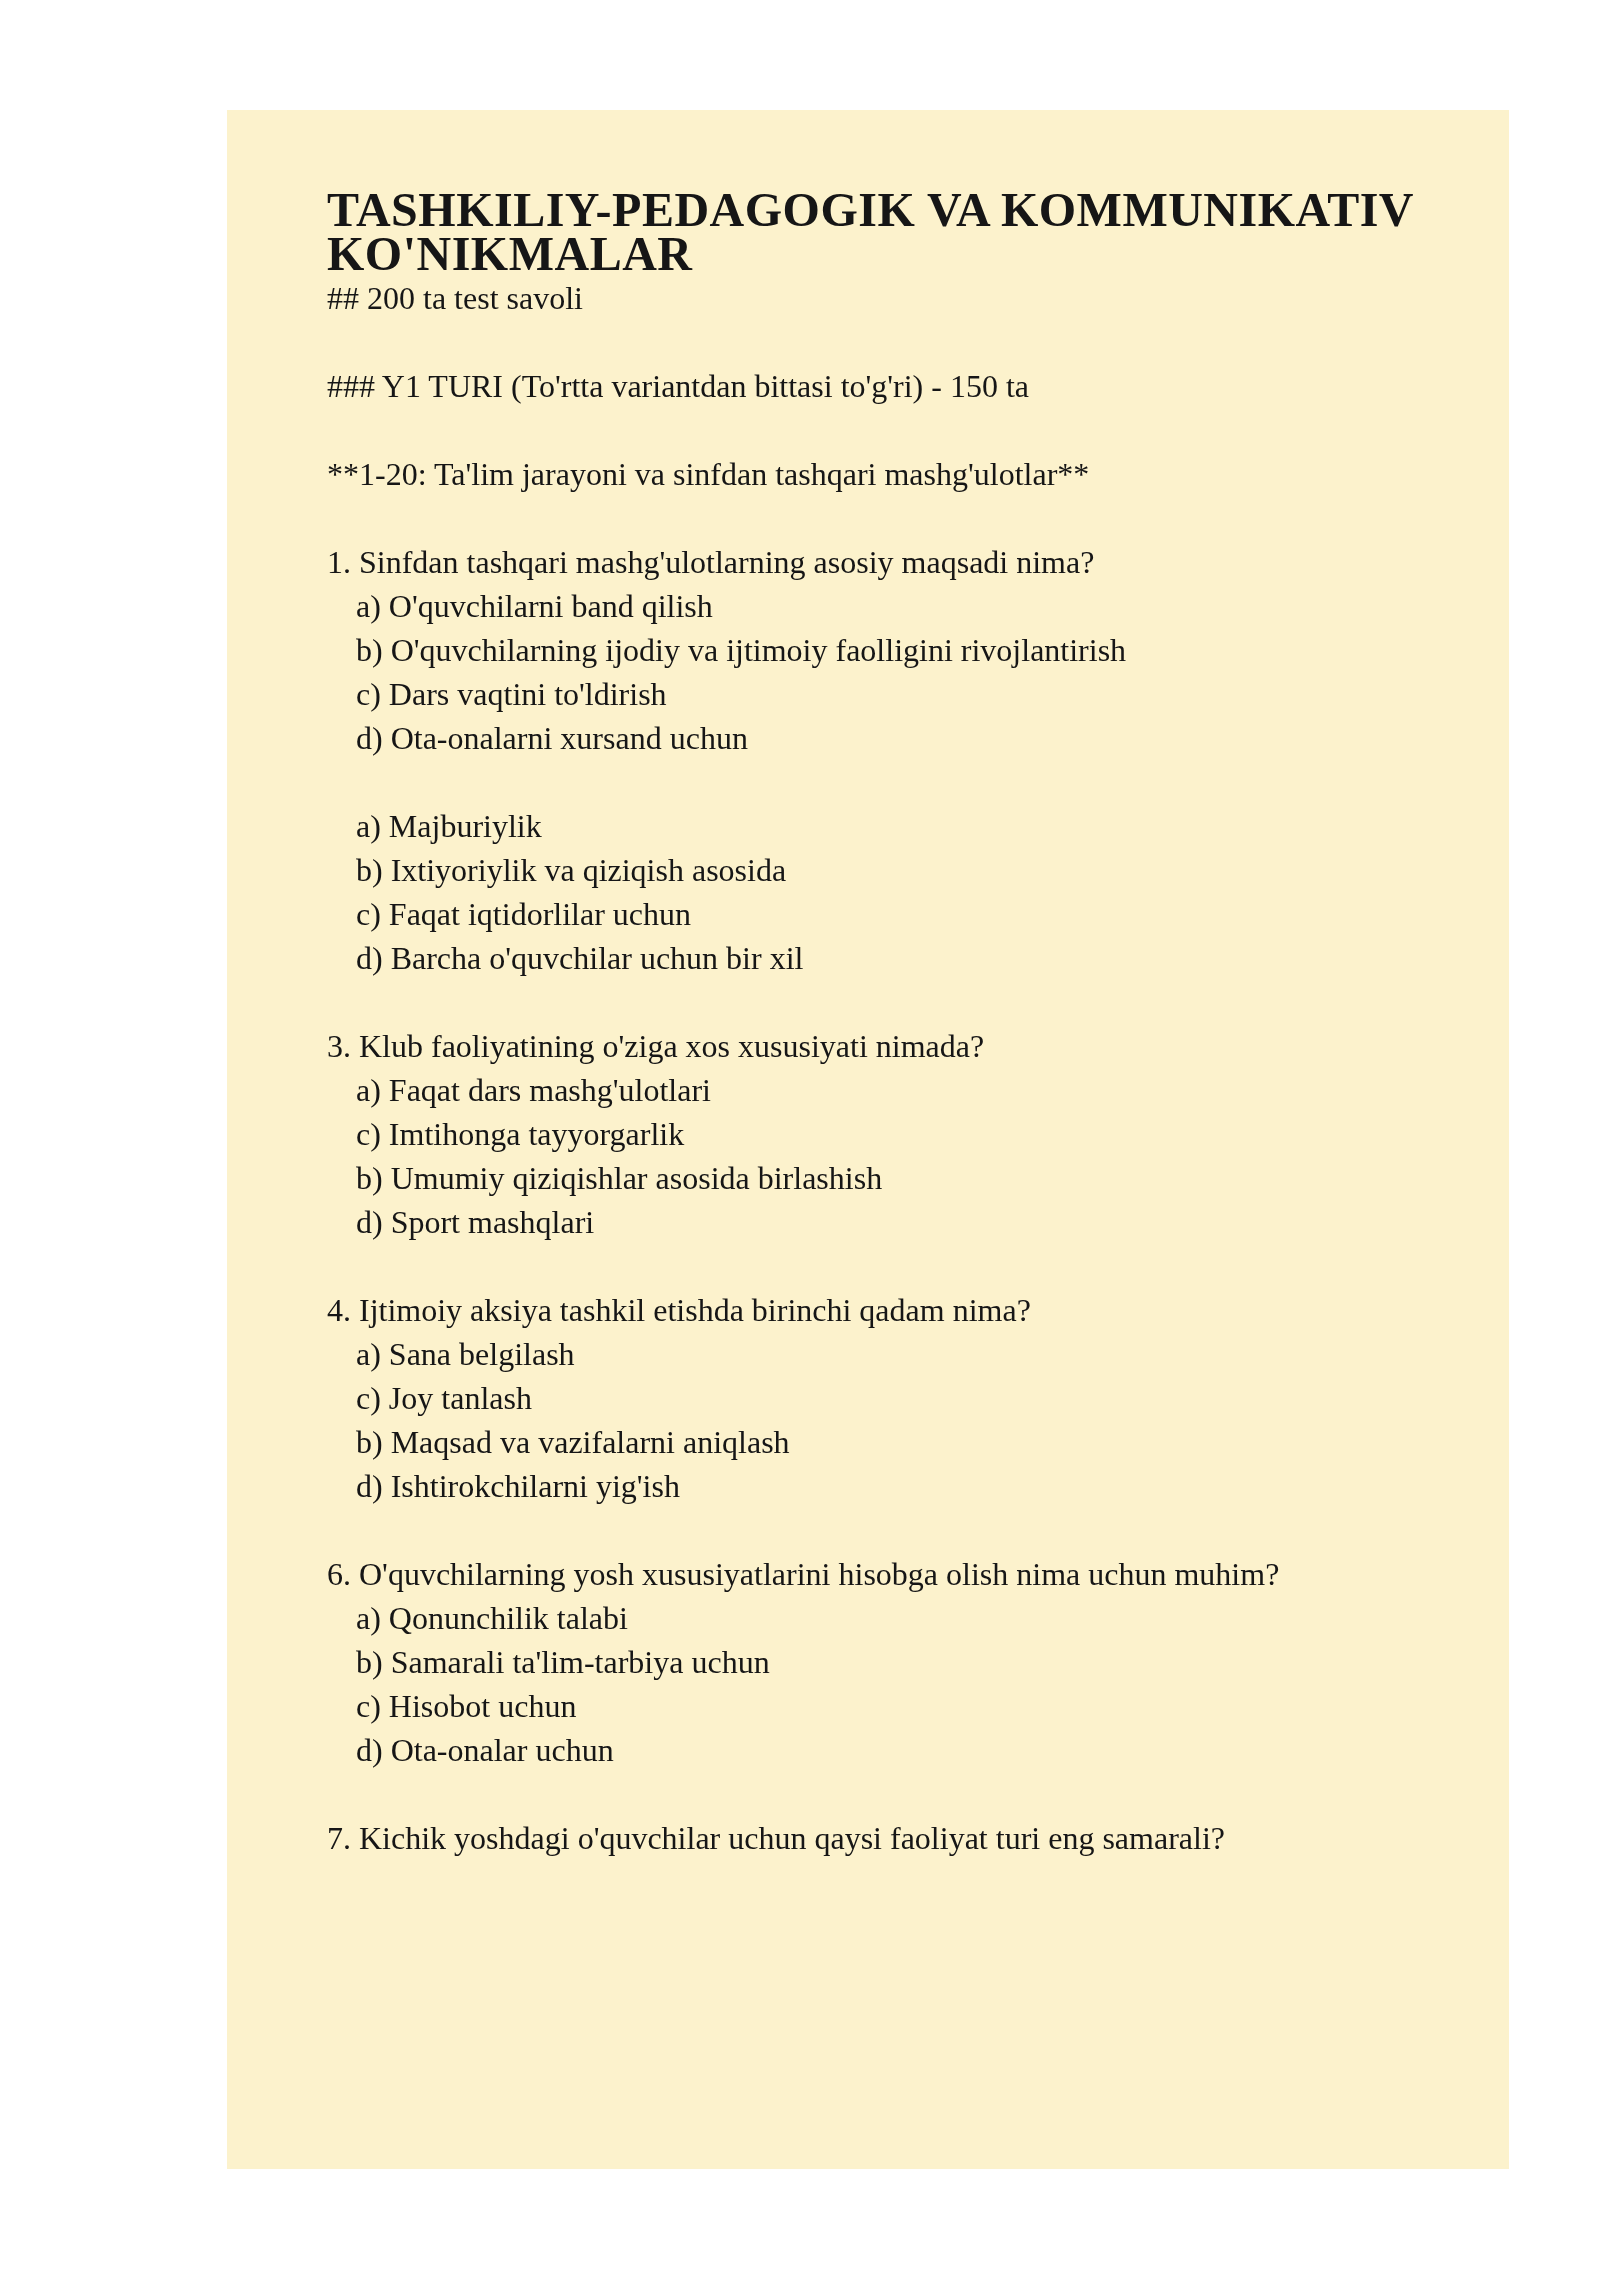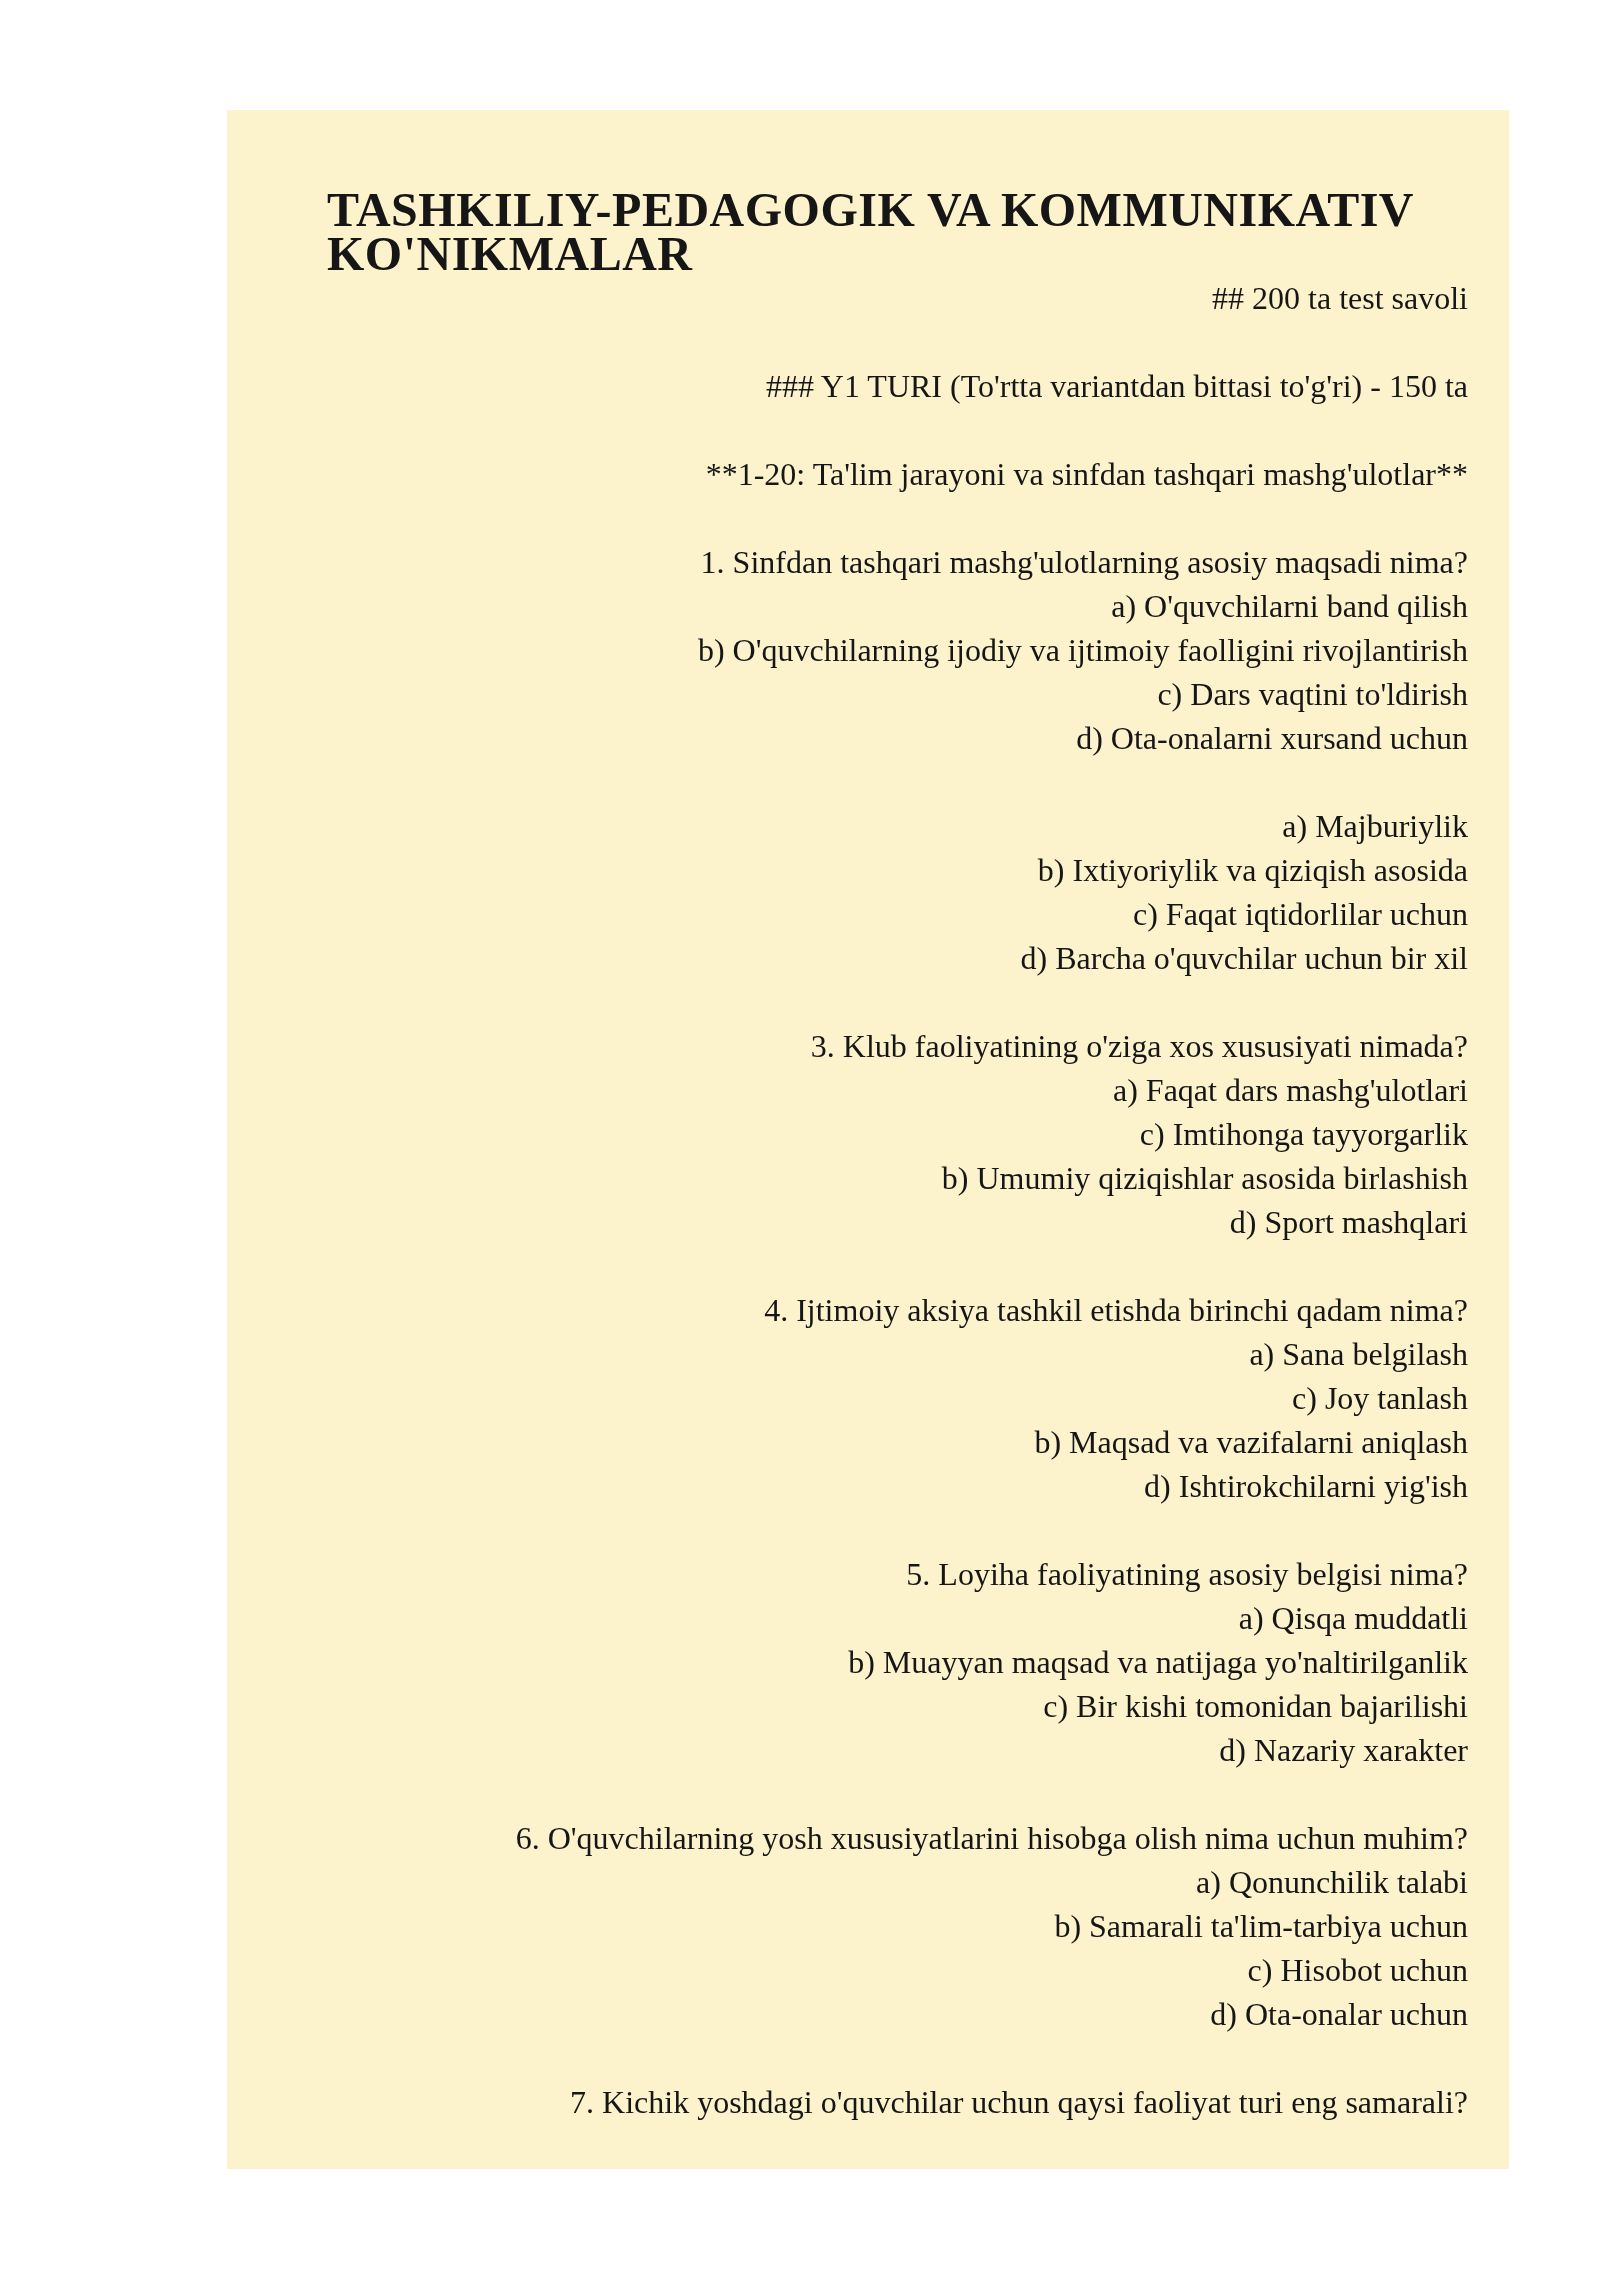--- a/index.html
+++ b/index.html
@@ -28,21 +28,21 @@
     font-size:32px;
     line-height:44px;
   }
   .doc-title{
     font-size:48px;
     font-weight:bold;
     line-height:44px;
     margin:0;
     letter-spacing:0.5px;
   }
-  .line{margin:0;text-align:right;}
+  .line{margin:0;}
   .block{margin:0 0 44px 0;}
   .question-block{margin:0 0 44px 0;}
   .question-block:last-child{margin-bottom:0;}
   .option{padding-left:29px;}
 </style>
 </head>
 <body>
 
 <div class="page">
   <div class="content">
@@ -84,27 +84,20 @@
     </div>
 
     <div class="question-block">
       <p class="line">4. Ijtimoiy aksiya tashkil etishda birinchi qadam nima?</p>
       <p class="line option">a) Sana belgilash</p>
       <p class="line option">c) Joy tanlash</p>
       <p class="line option">b) Maqsad va vazifalarni aniqlash</p>
       <p class="line option">d) Ishtirokchilarni yig'ish</p>
     </div>
 
-    <div class="question-block">
-      <p class="line">5. Loyiha faoliyatining asosiy belgisi nima?</p>
-      <p class="line option">a) Qisqa muddatli</p>
-      <p class="line option">b) Muayyan maqsad va natijaga yo'naltirilganlik</p>
-      <p class="line option">c) Bir kishi tomonidan bajarilishi</p>
-      <p class="line option">d) Nazariy xarakter</p>
-    </div>
 
     <div class="question-block">
       <p class="line">6. O'quvchilarning yosh xususiyatlarini hisobga olish nima uchun muhim?</p>
       <p class="line option">a) Qonunchilik talabi</p>
       <p class="line option">b) Samarali ta'lim-tarbiya uchun</p>
       <p class="line option">c) Hisobot uchun</p>
       <p class="line option">d) Ota-onalar uchun</p>
     </div>
 
     <div class="question-block">

